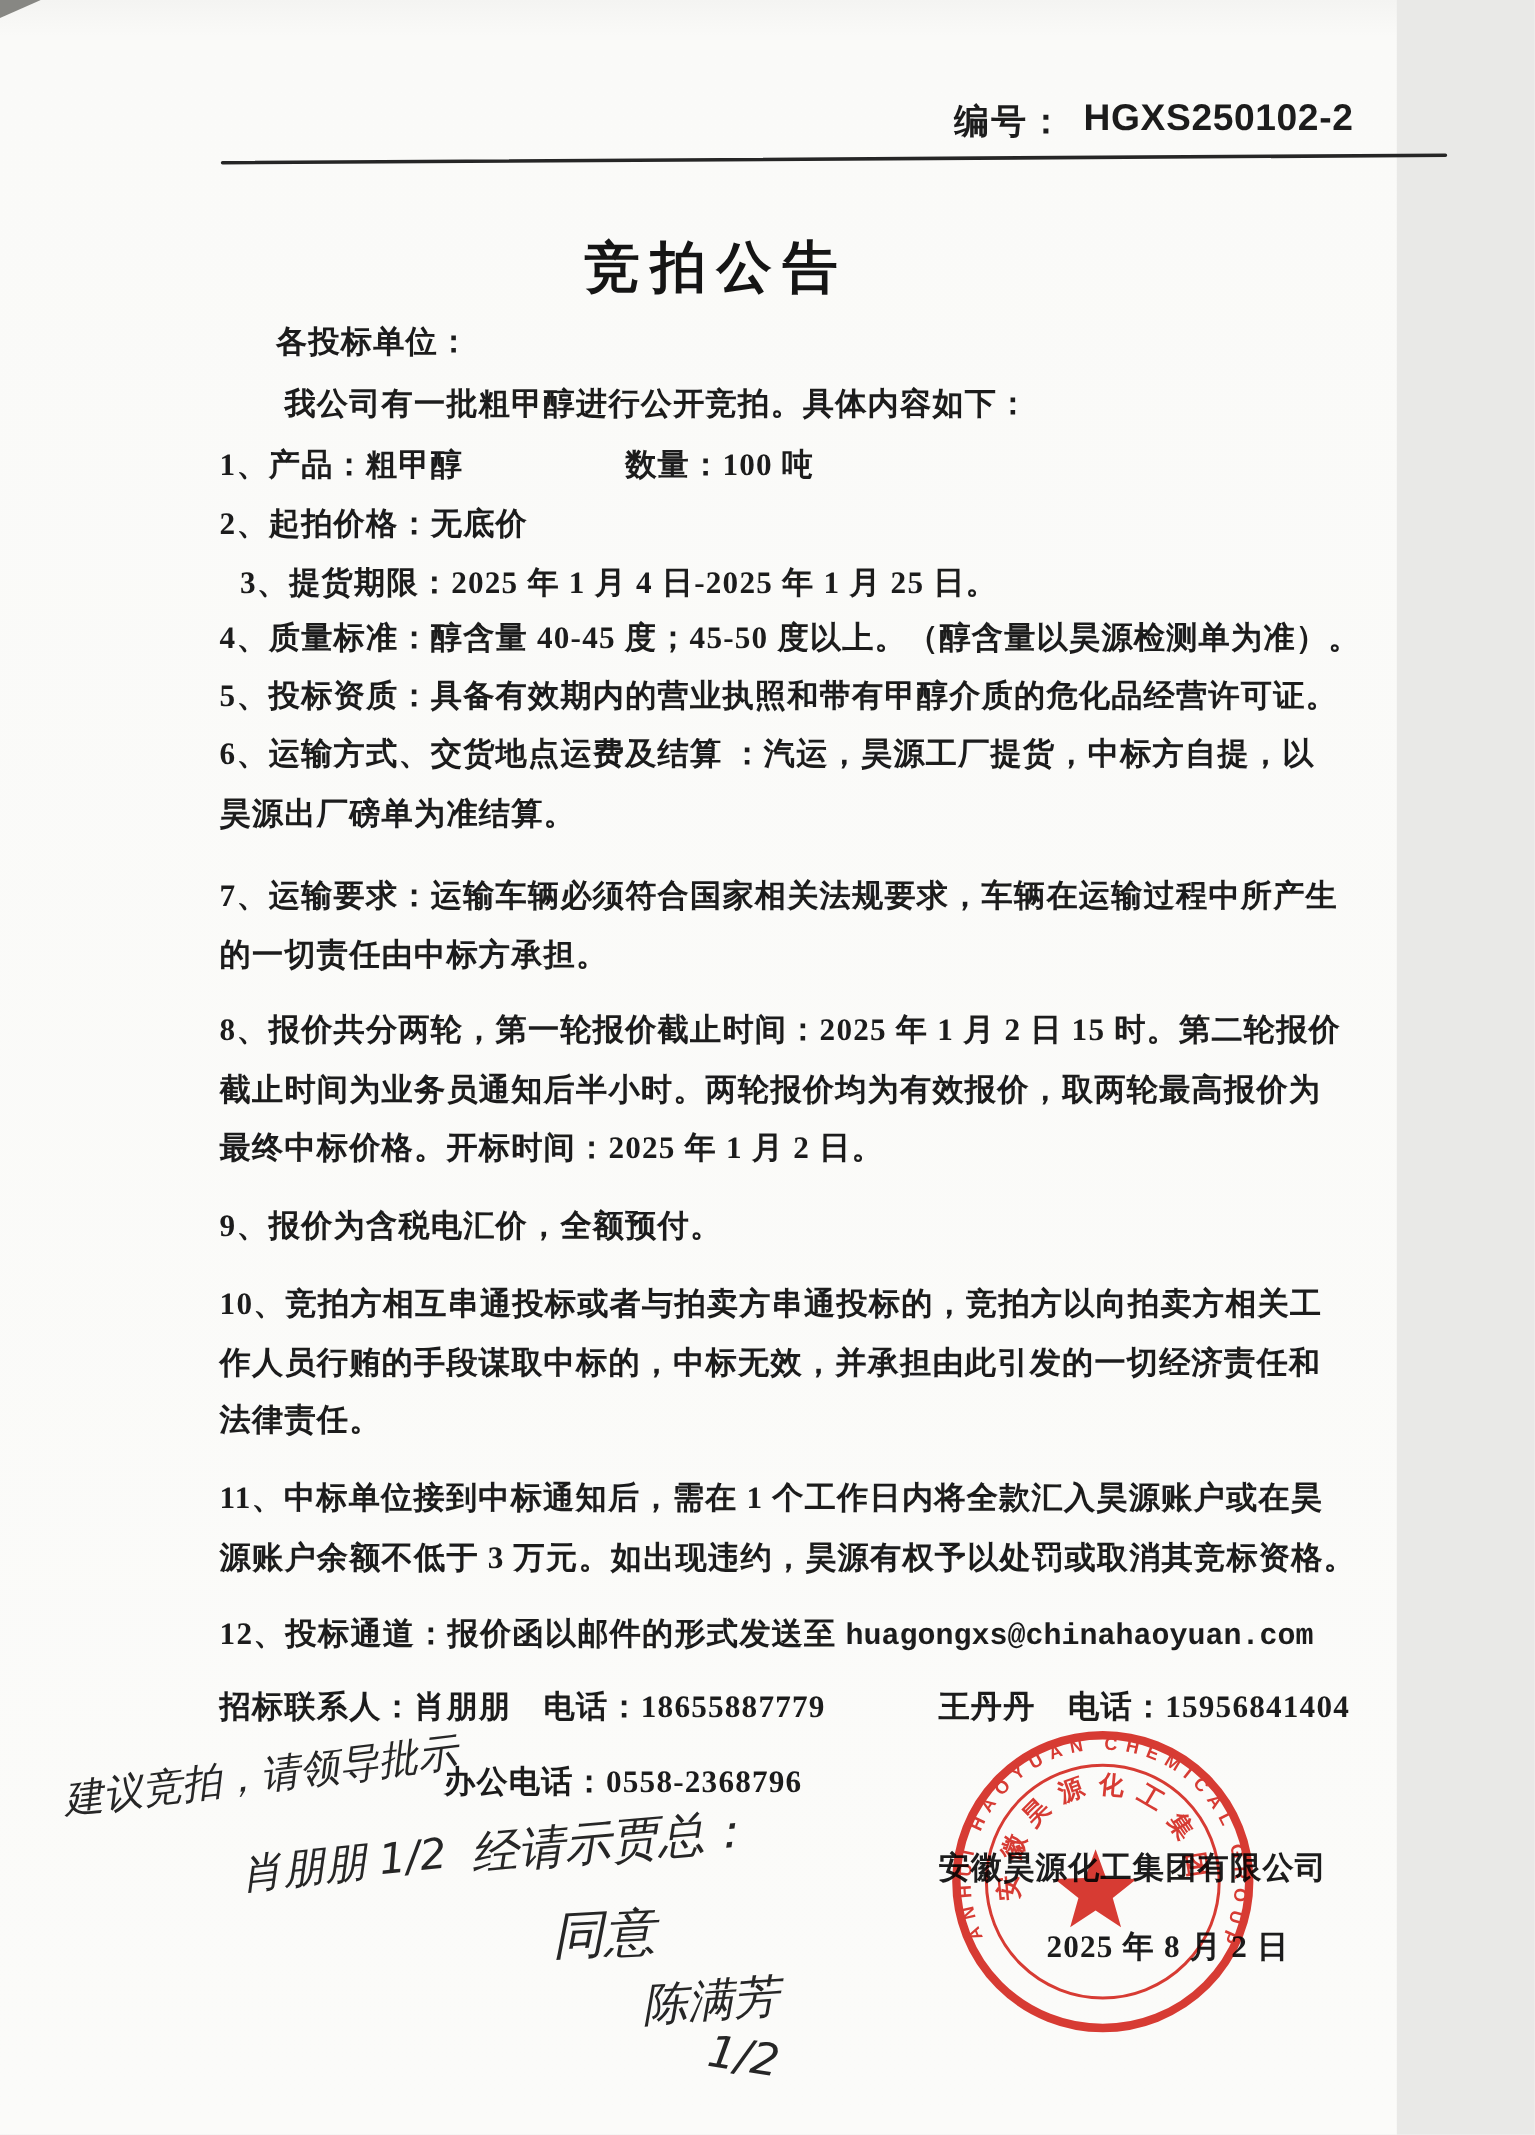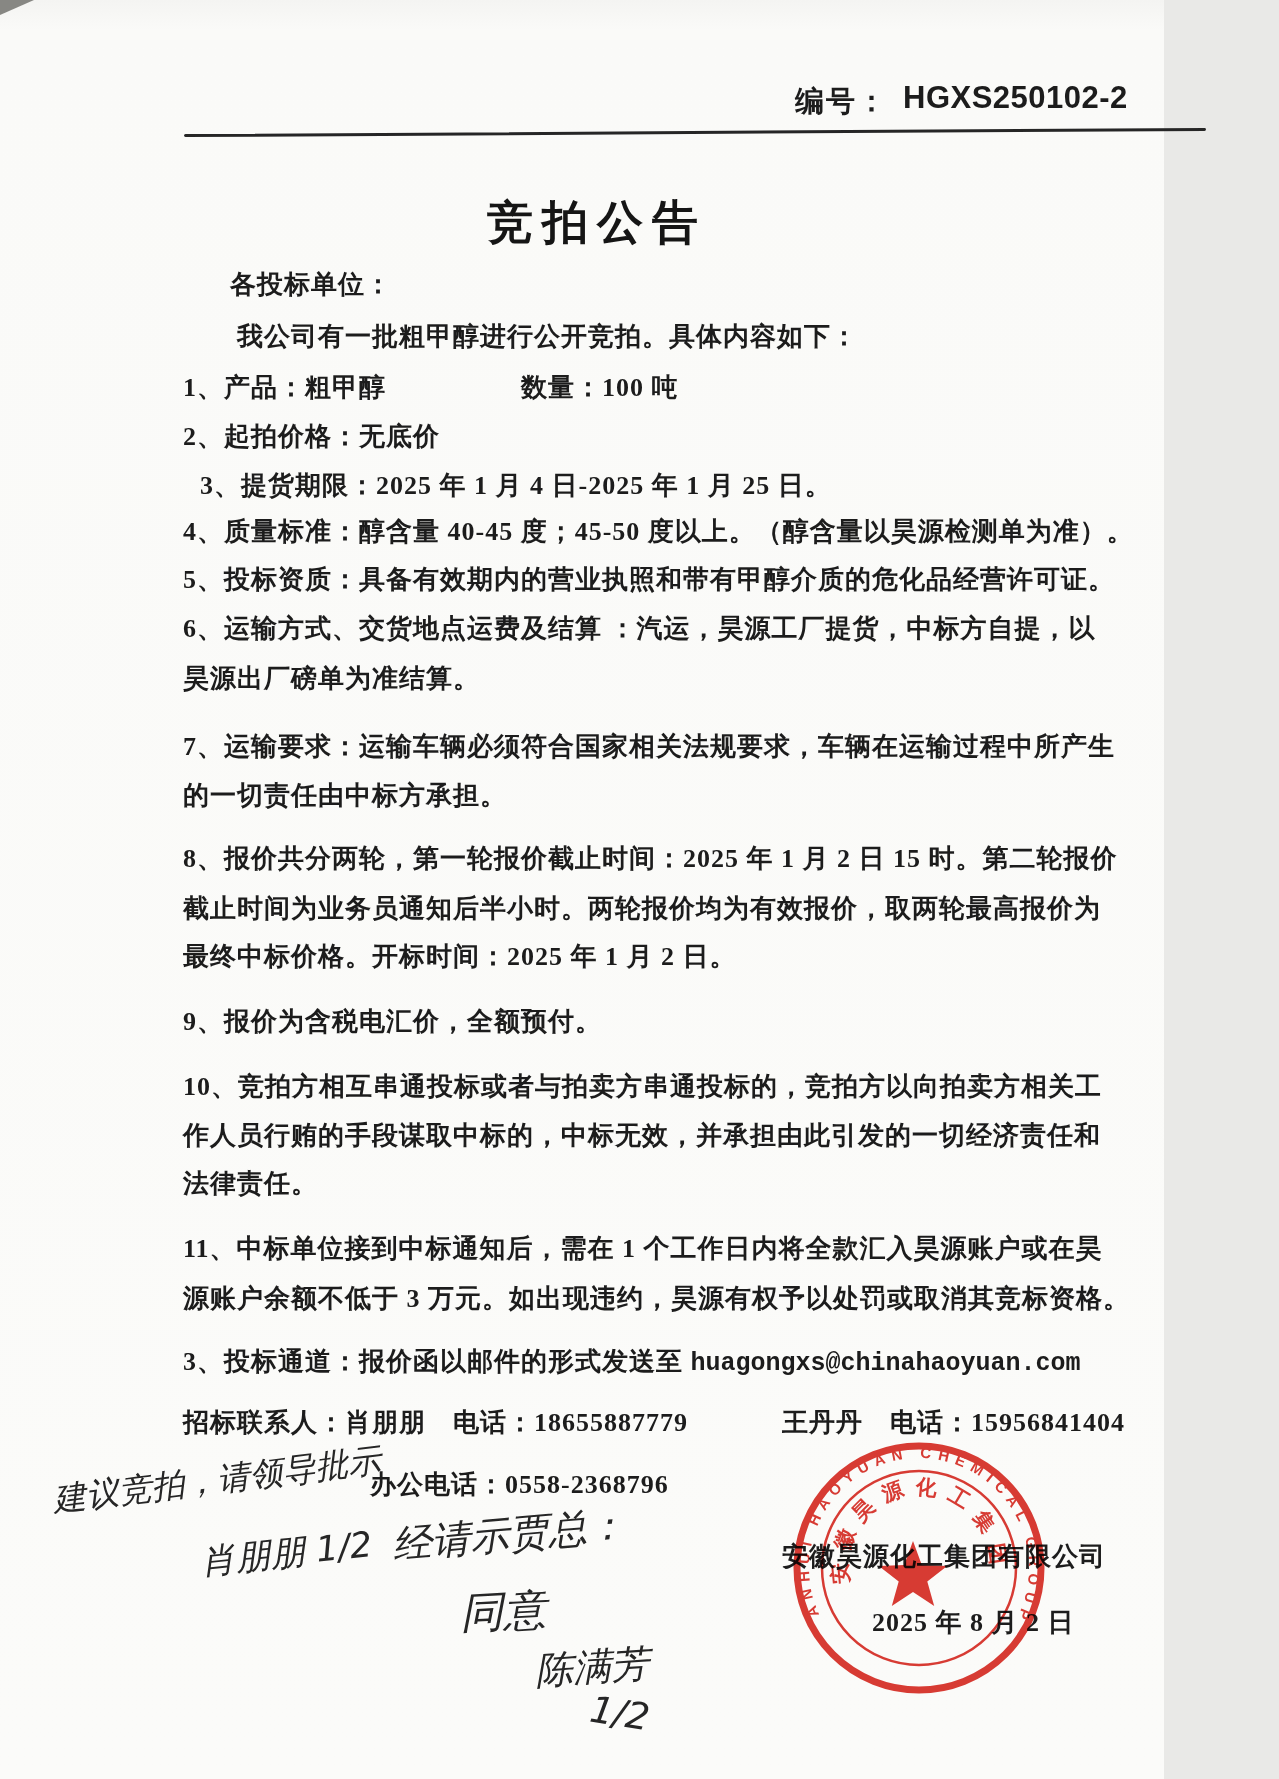--- a/index.html
+++ b/index.html
@@ -65,21 +65,21 @@
   <span class="txt bline" style="left:183px;top:842px;">8、报价共分两轮，第一轮报价截止时间：2025 年 1 月 2 日 15 时。第二轮报价</span>
   <span class="txt bline" style="left:183px;top:892px;">截止时间为业务员通知后半小时。两轮报价均为有效报价，取两轮最高报价为</span>
   <span class="txt bline" style="left:183px;top:940px;">最终中标价格。开标时间：2025 年 1 月 2 日。</span>
   <span class="txt bline" style="left:183px;top:1005px;">9、报价为含税电汇价，全额预付。</span>
   <span class="txt bline" style="left:183px;top:1070px;text-align:center;">10、竞拍方相互串通投标或者与拍卖方串通投标的，竞拍方以向拍卖方相关工</span>
   <span class="txt bline" style="left:183px;top:1119px;">作人员行贿的手段谋取中标的，中标无效，并承担由此引发的一切经济责任和</span>
   <span class="txt bline" style="left:183px;top:1167px;">法律责任。</span>
   <span class="txt bline" style="left:183px;top:1232px;">11、中标单位接到中标通知后，需在 1 个工作日内将全款汇入昊源账户或在昊</span>
   <span class="txt bline" style="left:183px;top:1282px;">源账户余额不低于 3 万元。如出现违约，昊源有权予以处罚或取消其竞标资格。</span>
 
-  <span class="txt bline" style="left:183px;top:1345px;"><span>3、投标通道：报价函以邮件的形式发送至 </span><span class="mono">huagongxs@chinahaoyuan.com</span></span>
+  <span class="txt bline" style="left:183px;top:1345px;"><span>12、投标通道：报价函以邮件的形式发送至 </span><span class="mono">huagongxs@chinahaoyuan.com</span></span>
 
   <span class="txt bline" style="left:183px;top:1406px;">招标联系人：肖朋朋　电话：18655887779</span>
   <span class="txt bline" style="left:782px;top:1406px;">王丹丹　电话：15956841404</span>
   <span class="txt bline" style="left:370px;top:1468px;">办公电话：0558-2368796</span>
 
   <span class="txt bline" style="left:782px;top:1540px;">安徽昊源化工集团有限公司</span>
   <span class="txt bline" style="left:872px;top:1606px;">2025 年 8 月 2 日</span>
 
   <span class="hw" style="left:52px;top:1458px;font-size:33px;transform:rotate(-7deg);">建议竞拍，请领导批示</span>
   <span class="hw" style="left:200px;top:1530px;font-size:35px;transform:rotate(-6deg);">肖朋朋 1/2</span>

